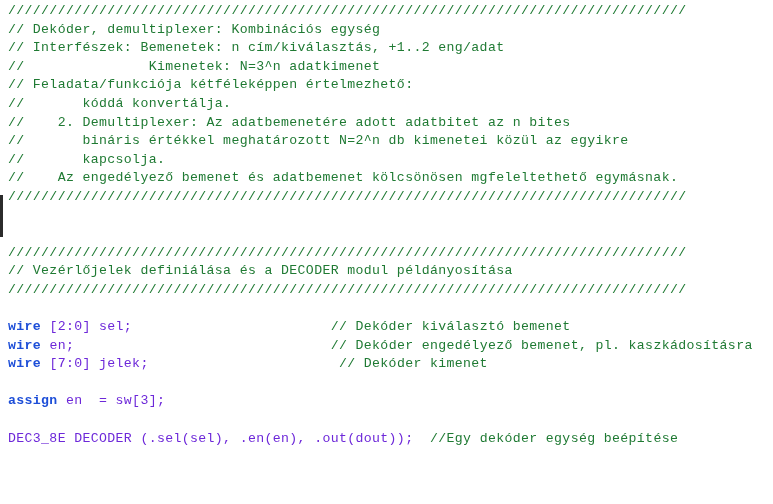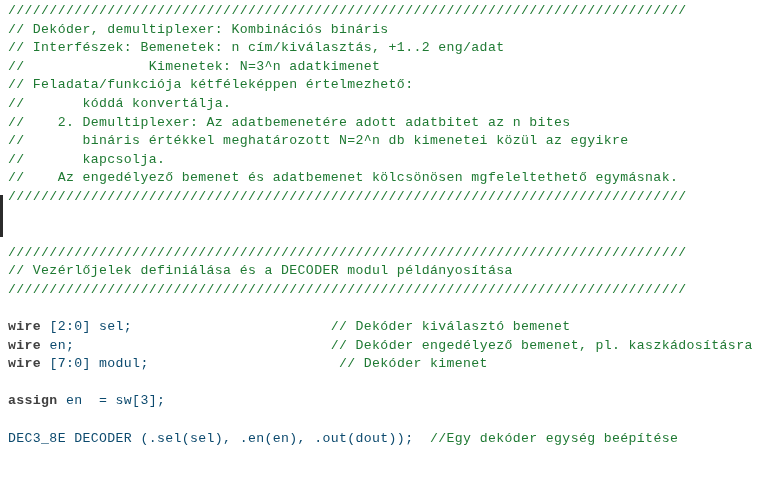--- a/index.html
+++ b/index.html
@@ -55,53 +55,53 @@
     height: 18.6px;
     line-height: 18.6px;
     font-size: 13.2px;
     letter-spacing: 0.36px;
     white-space: pre;
     padding-left: 8px;
     font-family: "Liberation Mono", "DejaVu Sans Mono", monospace;
   }
 
   .cmt  { color: #1f7a33; }
-  .kw   { color: #404040; font-weight: bold; }
-  .plain{ color: #0c4a6e; }
+  .kw   { color: #1d4ed8; font-weight: bold; }
+  .plain{ color: #6d28d9; }
   .blank { color: transparent; }
 </style>
 </head>
 <body>
 
 <div id="editor">
 
   <div id="gutter">
     <div id="gutter-thumb" style="top: 195px; height: 42px; background: rgb(43, 43, 43);"></div>
   </div>
 
   <div id="code">
       <div class="line"><span class="cmt">//////////////////////////////////////////////////////////////////////////////////</span></div>
-      <div class="line"><span class="cmt">// Dekóder, demultiplexer: Kombinációs bináris</span></div>
+      <div class="line"><span class="cmt">// Dekóder, demultiplexer: Kombinációs egység</span></div>
       <div class="line"><span class="cmt">// Interfészek: Bemenetek: n cím/kiválasztás, +1..2 eng/adat</span></div>
       <div class="line"><span class="cmt">//               Kimenetek: N=3^n adatkimenet</span></div>
       <div class="line"><span class="cmt">// Feladata/funkciója kétféleképpen értelmezhető:</span></div>
       <div class="line"><span class="cmt">//       kóddá konvertálja.</span></div>
       <div class="line"><span class="cmt">//    2. Demultiplexer: Az adatbemenetére adott adatbitet az n bites</span></div>
       <div class="line"><span class="cmt">//       bináris értékkel meghatározott N=2^n db kimenetei közül az egyikre</span></div>
       <div class="line"><span class="cmt">//       kapcsolja.</span></div>
       <div class="line"><span class="cmt">//    Az engedélyező bemenet és adatbemenet kölcsönösen mgfeleltethető egymásnak.</span></div>
       <div class="line"><span class="cmt">//////////////////////////////////////////////////////////////////////////////////</span></div>
       <div class="line"><span class="cmt"></span></div>
       <div class="line"><span class="cmt"></span></div>
       <div class="line"><span class="cmt">//////////////////////////////////////////////////////////////////////////////////</span></div>
       <div class="line"><span class="cmt">// Vezérlőjelek definiálása és a DECODER modul példányosítása</span></div>
       <div class="line"><span class="cmt">//////////////////////////////////////////////////////////////////////////////////</span></div>
       <div class="line"><span class="cmt"></span></div>
       <div class="line"><span class="kw">wire</span><span class="plain"> [2:0] sel;</span><span class="blank">                        </span><span class="cmt">// Dekóder kiválasztó bemenet</span></div>
       <div class="line"><span class="kw">wire</span><span class="plain"> en;</span><span class="blank">                               </span><span class="cmt">// Dekóder engedélyező bemenet, pl. kaszkádosításra</span></div>
-      <div class="line"><span class="kw">wire</span><span class="plain"> [7:0] modul;</span><span class="blank">                       </span><span class="cmt">// Dekóder kimenet</span></div>
+      <div class="line"><span class="kw">wire</span><span class="plain"> [7:0] jelek;</span><span class="blank">                       </span><span class="cmt">// Dekóder kimenet</span></div>
       <div class="line"><span class="cmt"></span></div>
       <div class="line"><span class="kw">assign</span><span class="plain"> en  = sw[3];</span></div>
       <div class="line"><span class="cmt"></span></div>
       <div class="line"><span class="plain">DEC3_8E DECODER (.sel(sel), .en(en), .out(dout));</span><span class="blank">  </span><span class="cmt">//Egy dekóder egység beépítése</span></div>
     </div>
 
 </div>
 
 </body></html>

